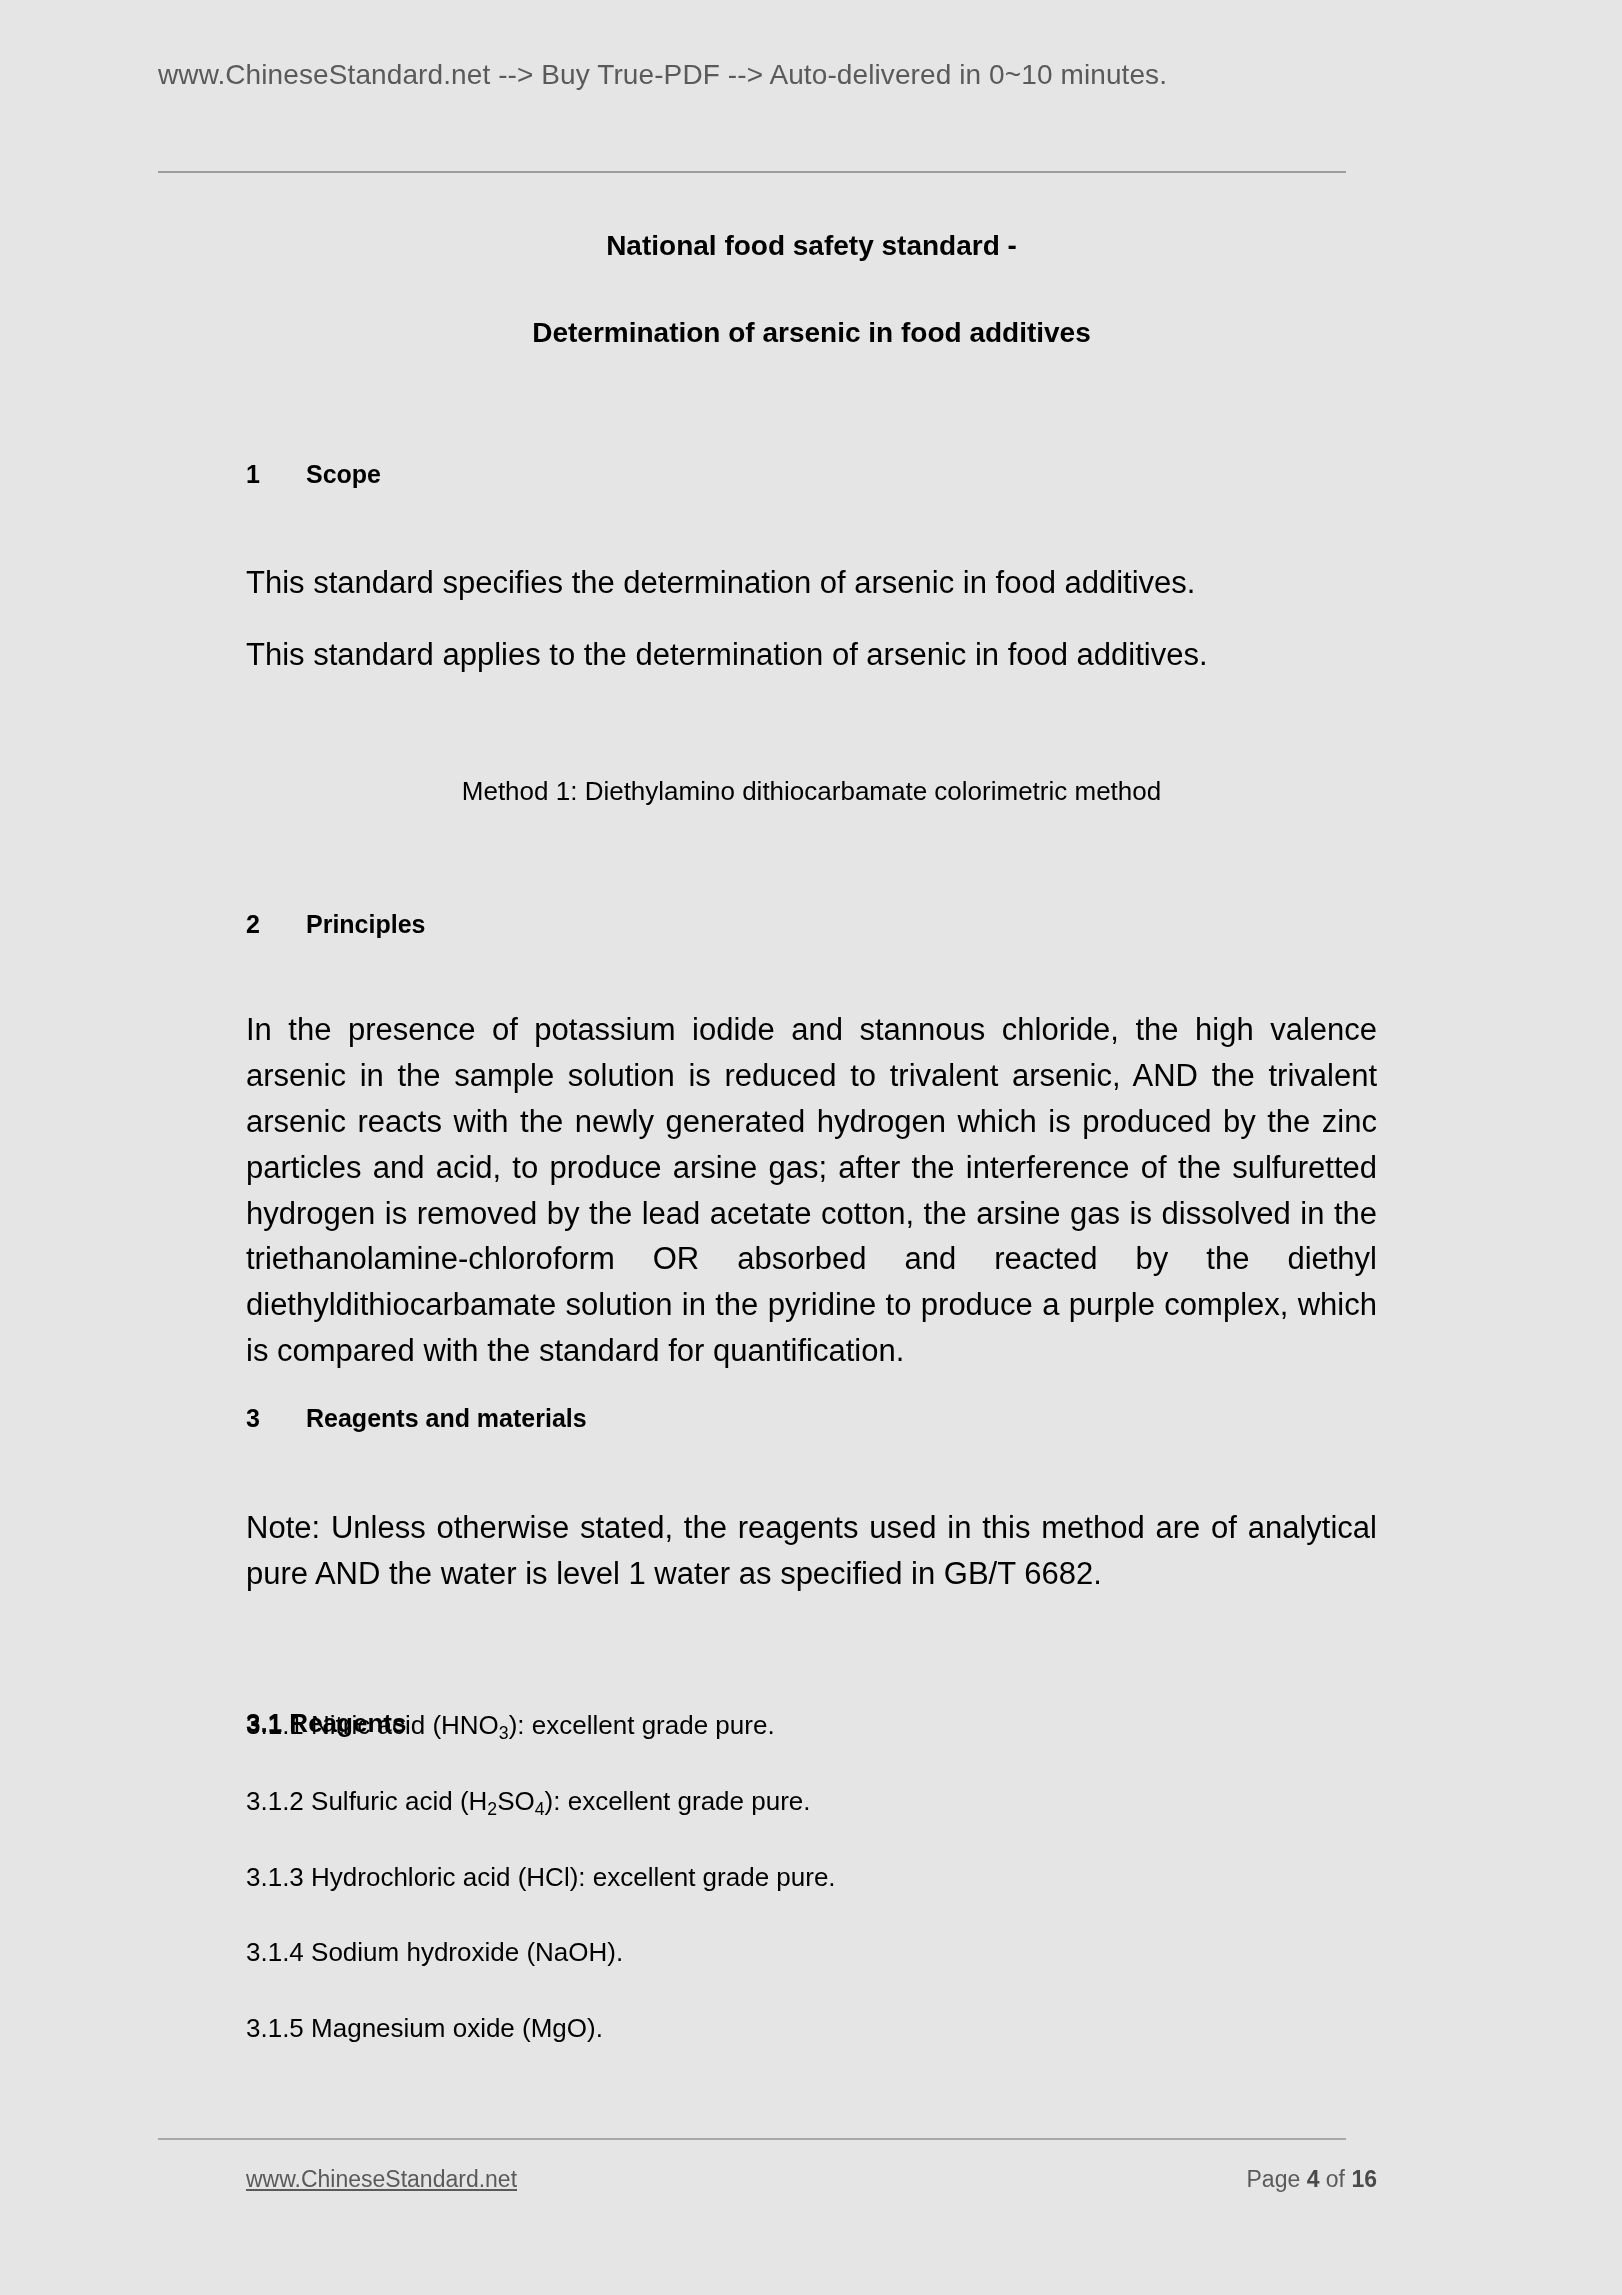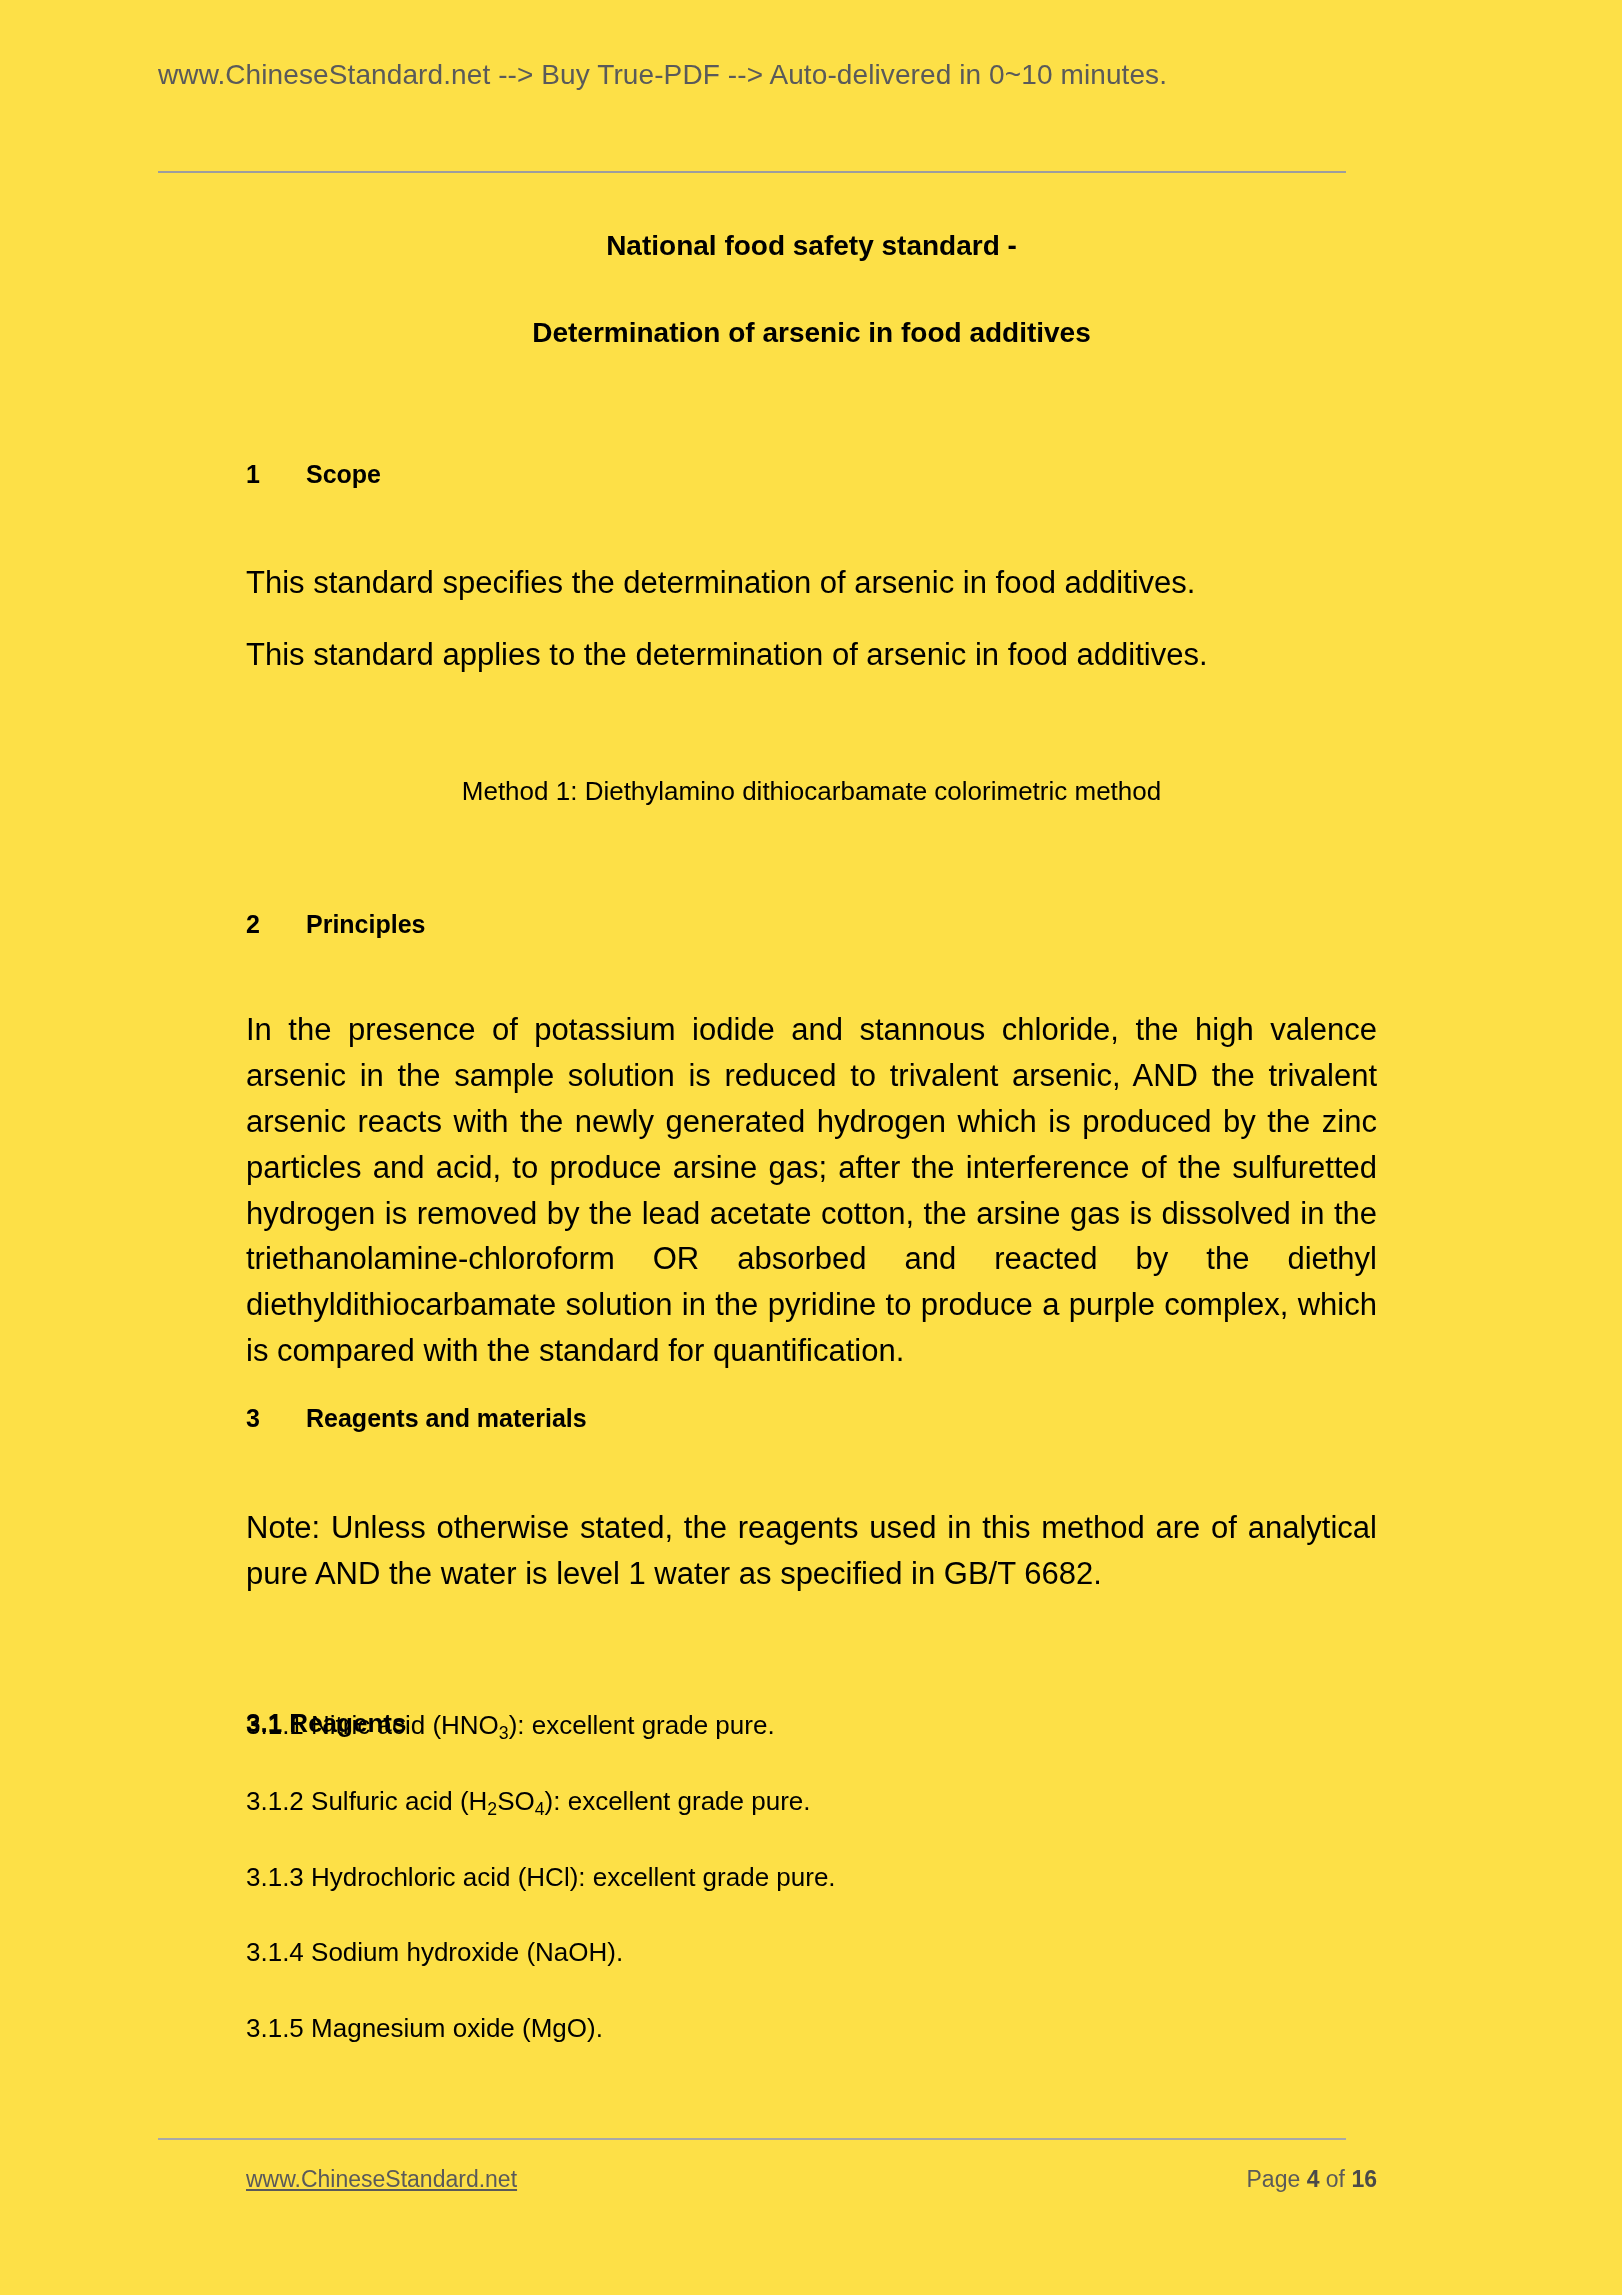--- a/index.html
+++ b/index.html
@@ -8,21 +8,21 @@
     background: #ffffff;
   }
   body {
     font-family: "Liberation Sans", sans-serif;
     color: #000000;
   }
   .page {
     position: relative;
     width: 1623px;
     height: 2295px;
-    background: #fde047;
+    background: #e5e5e5;
     overflow: hidden;
     box-sizing: border-box;
   }
 
   
   .page-header {
     position: absolute;
     left: 158px;
     top: 57px;
     width: 1188px;

